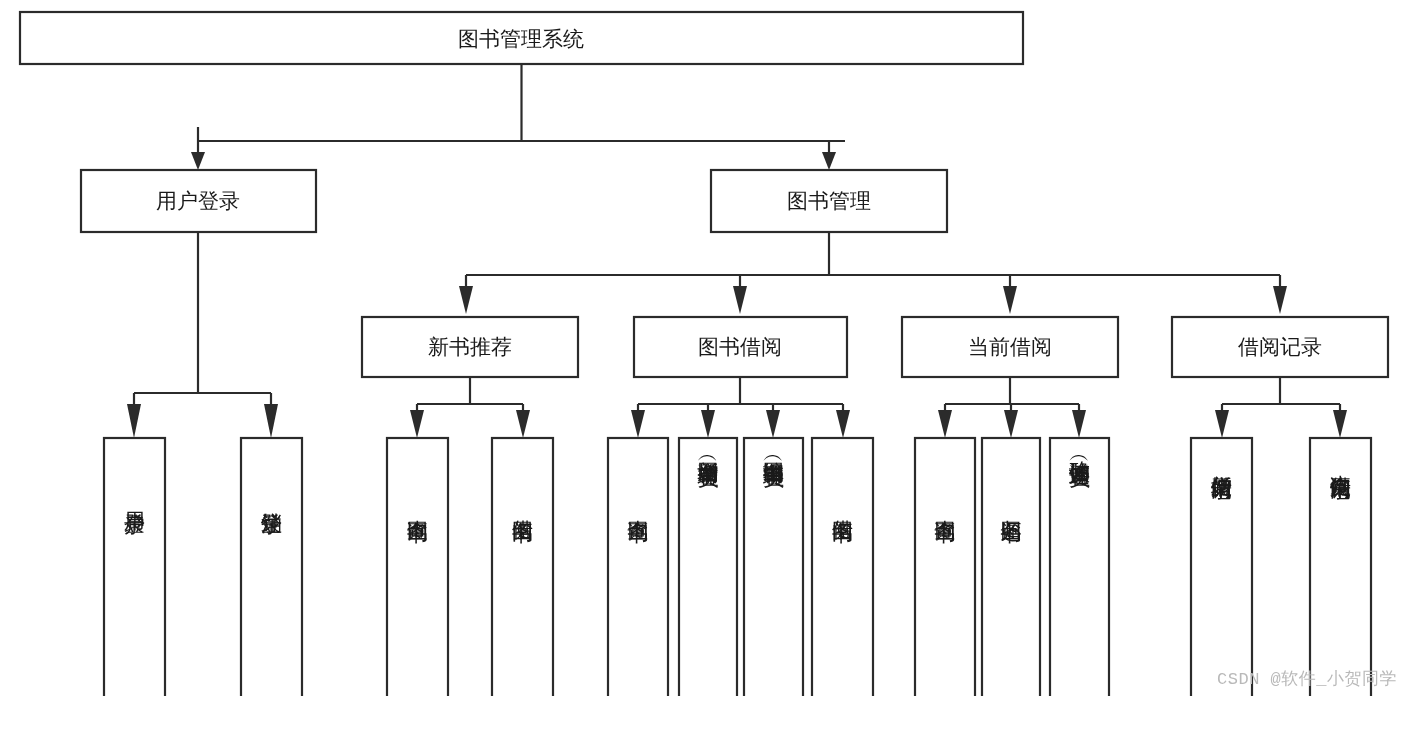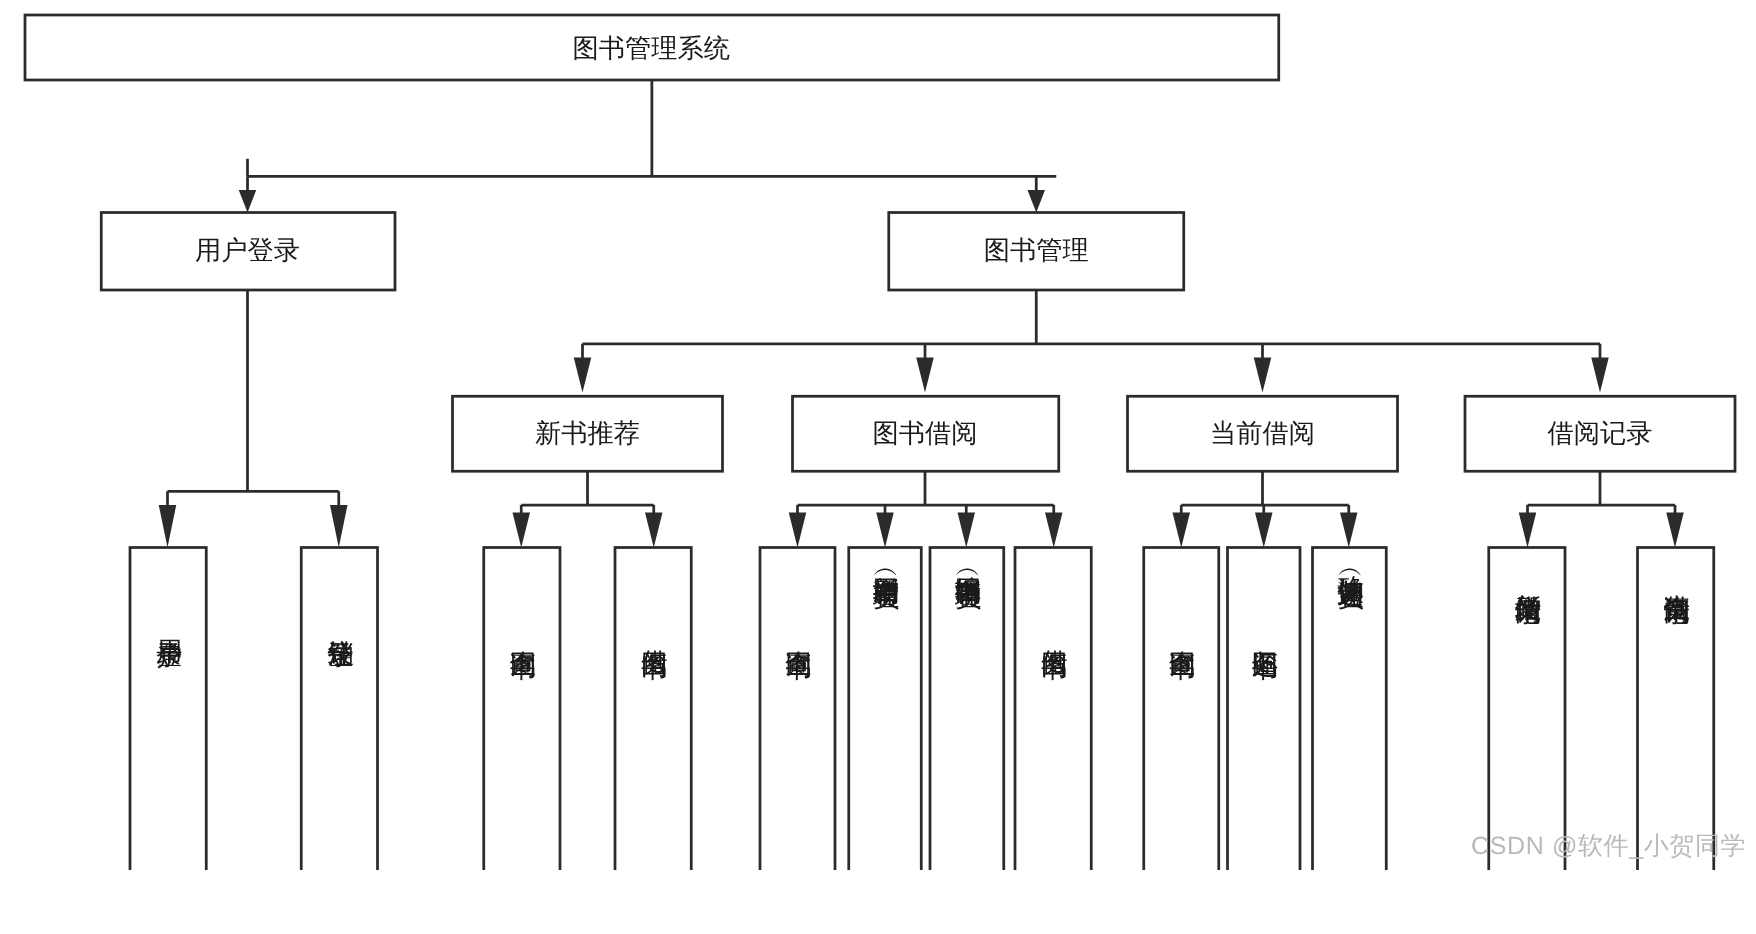--- a/index.html
+++ b/index.html
@@ -60,22 +60,22 @@
     position: absolute;
     display: flex;
     align-items: flex-start;
     justify-content: center;
     pointer-events: none;
   }
   .watermark {
     position: absolute;
     right: 8px;
     bottom: 6px;
-    font-family: Liberation Sans, sans-serif;
-    font-size: 20px;
+    font-family: Liberation Mono, monospace;
+    font-size: 17px;
     color: #b9b9b9;
     letter-spacing: 0.5px;
     white-space: nowrap;
   }
 </style>
 </head>
 <body>
 
 <div id="diagram-root">
 

